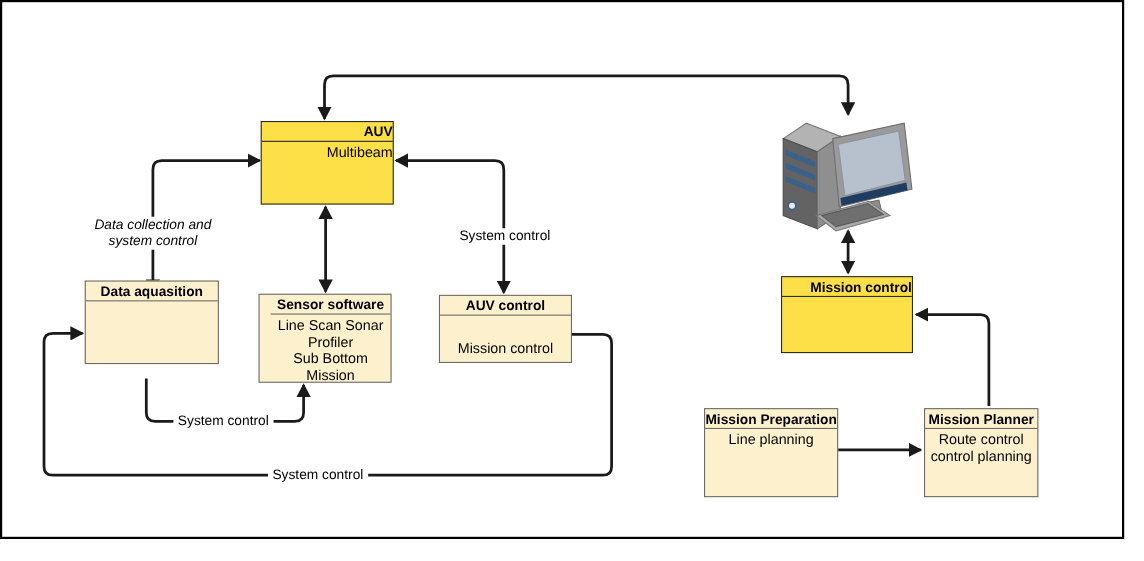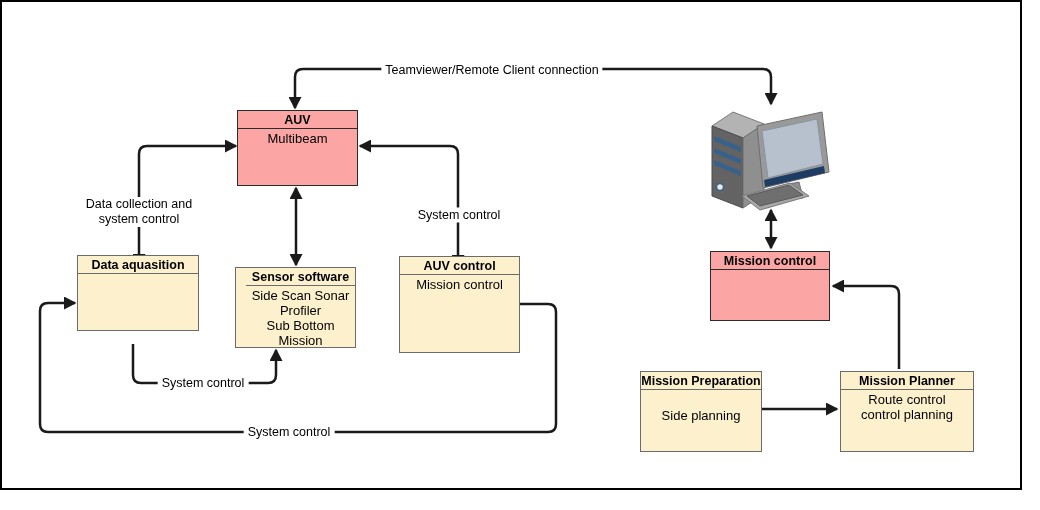--- a/index.html
+++ b/index.html
@@ -10,21 +10,21 @@
   .frame{
     position:absolute;left:0;top:0;width:1022px;height:490px;
     border:2px solid #000;box-sizing:border-box;background:transparent;
   }
   .connectors{position:absolute;left:0;top:0;width:1040px;height:510px;}
   .node{
     position:absolute;box-sizing:border-box;display:flex;flex-direction:column;
     font-size:13px;text-align:center;z-index:3;
   }
   .node.tan{background:#fdf1cd;border:1.5px solid #6b6b6b;}
-  .node.gray{background:#fca5a5;border:1.5px solid #2b2b2b;}
+  .node.gray{background:#fde047;border:1.5px solid #2b2b2b;text-align:right;}
   .node-header{
     flex:0 0 auto;height:18px;line-height:18px;font-weight:bold;font-size:12.5px;
     box-sizing:border-box;
   }
   .node.tan .node-header{border-bottom:1.5px solid #6b6b6b;}
   .node.gray .node-header{border-bottom:1.5px solid #2b2b2b;}
   .node-body{flex:1 1 auto;padding-top:2px;line-height:15px;}
   .edge-label{
     position:absolute;transform:translate(-50%,-50%);background:#ffffff;
     padding:0 4px;font-size:12.5px;line-height:15px;text-align:center;
@@ -89,53 +89,52 @@
   </div>
 
   <div class="node tan" style="left:77px;top:255px;width:122px;height:76px;">
     <div class="node-header">Data aquasition</div>
     <div class="node-body"></div>
   </div>
 
   <div class="node tan" style="left:235px;top:267px;width:121px;height:81px;padding-left:10px;">
     <div class="node-header">Sensor software</div>
     <div class="node-body">
-      <span>Side Scan Sonar</span><br>
+      <span>Line Scan Sonar</span><br>
       <span>Profiler</span><br>
       <span>Sub Bottom Mission</span>
     </div>
   </div>
 
-  <div class="node tan" style="left:399px;top:256px;width:121px;height:97px;">
+  <div class="node tan" style="left:399px;top:268px;width:121px;height:62px;gap:20px;">
     <div class="node-header">AUV control</div>
     <div class="node-body">
       <span>Mission control</span>
     </div>
   </div>
 
   <div class="node gray" style="left:710px;top:251px;width:120px;height:70px;">
     <div class="node-header">Mission control</div>
     <div class="node-body"></div>
   </div>
 
-  <div class="node tan" style="left:640px;top:371px;width:122px;height:81px;gap:16px;">
+  <div class="node tan" style="left:640px;top:371px;width:122px;height:81px;">
     <div class="node-header">Mission Preparation</div>
     <div class="node-body">
-      <span>Side planning</span>
+      <span>Line planning</span>
     </div>
   </div>
 
-  <div class="node tan" style="left:840px;top:371px;width:134px;height:81px;">
+  <div class="node tan" style="left:840px;top:371px;width:104px;height:81px;">
     <div class="node-header">Mission Planner</div>
     <div class="node-body">
       <span>Route control</span><br>
       <span>control planning</span>
     </div>
   </div>
 
-  <div class="edge-label" style="left:492px;top:70px;">Teamviewer/Remote Client connection</div>
-  <div class="edge-label" style="left:139px;top:212px;">Data collection and
+  <div class="edge-label" style="left:139px;top:212px;font-style:italic;">Data collection and
 system control</div>
   <div class="edge-label" style="left:459px;top:215px;">System control</div>
   <div class="edge-label" style="left:203px;top:383px;">System control</div>
   <div class="edge-label" style="left:289px;top:432px;">System control</div>
 
 </div>
 
 </body></html>

